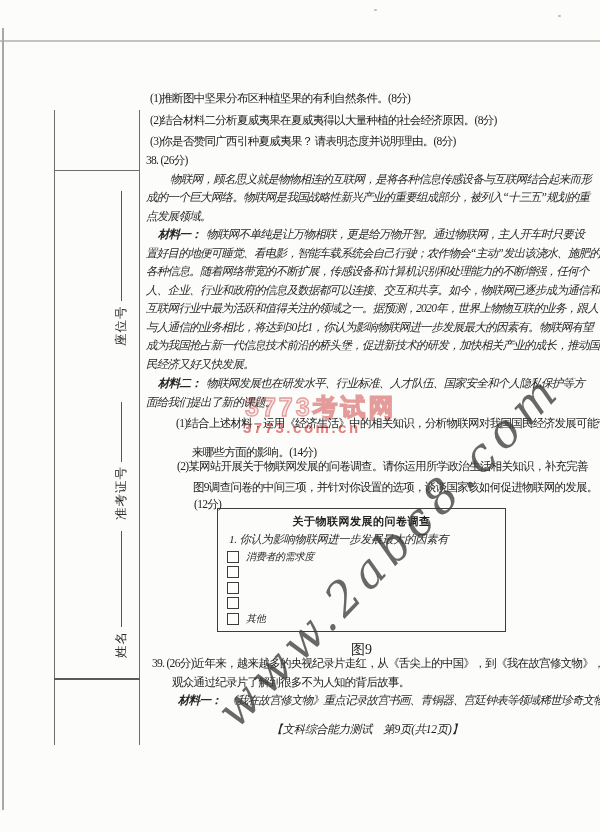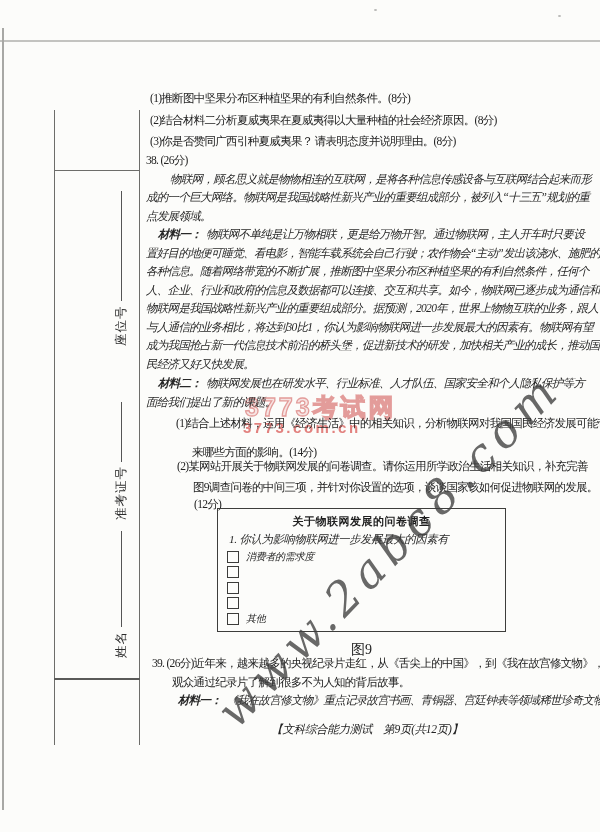--- a/index.html
+++ b/index.html
@@ -91,23 +91,23 @@
   <div id="content">
       <div class="line reg" style="left: 150px; top: 91px;">(1)推断图中坚果分布区种植坚果的有利自然条件。(8分)</div>
       <div class="line reg" style="left: 150px; top: 113px;">(2)结合材料二分析夏威夷果在夏威夷得以大量种植的社会经济原因。(8分)</div>
       <div class="line reg" style="left: 150px; top: 134px;">(3)你是否赞同广西引种夏威夷果？ 请表明态度并说明理由。(8分)</div>
       <div class="line reg" style="left: 146px; top: 153px;">38. (26分)</div>
       <div class="line mat" style="left: 170px; top: 172px;">物联网，顾名思义就是物物相连的互联网，是将各种信息传感设备与互联网结合起来而形</div>
       <div class="line mat" style="left: 146px; top: 190px;">成的一个巨大网络。物联网是我国战略性新兴产业的重要组成部分，被列入“十三五”规划的重</div>
       <div class="line mat" style="left: 146px; top: 209px;">点发展领域。</div>
       <div class="line mat" style="left: 158px; top: 227px;"><span class="mlabel-bold">材料一：</span>物联网不单纯是让万物相联，更是给万物开智。通过物联网，主人开车时只要设</div>
       <div class="line mat" style="left: 146px; top: 246px;">置好目的地便可睡觉、看电影，智能车载系统会自己行驶；农作物会“主动”发出该浇水、施肥的</div>
-      <div class="line mat" style="left: 146px; top: 264px;">各种信息。随着网络带宽的不断扩展，推断图中坚果分布区种植坚果的有利自然条件，任何个</div>
+      <div class="line mat" style="left: 146px; top: 264px;">各种信息。随着网络带宽的不断扩展，传感设备和计算机识别和处理能力的不断增强，任何个</div>
       <div class="line mat" style="left: 146px; top: 283px;">人、企业、行业和政府的信息及数据都可以连接、交互和共享。如今，物联网已逐步成为通信和</div>
-      <div class="line mat" style="left: 146px; top: 301px;">物联网是我国战略性新兴产业的重要组成部分。据预测，2020年，世界上物物互联的业务，跟人</div>
+      <div class="line mat" style="left: 146px; top: 301px;">互联网行业中最为活跃和值得关注的领域之一。据预测，2020年，世界上物物互联的业务，跟人</div>
       <div class="line mat" style="left: 146px; top: 320px;">与人通信的业务相比，将达到30比1，你认为影响物联网进一步发展最大的因素有。物联网有望</div>
       <div class="line mat" style="left: 146px; top: 338px;">成为我国抢占新一代信息技术前沿的桥头堡，促进新技术的研发，加快相关产业的成长，推动国</div>
       <div class="line mat" style="left: 146px; top: 357px;">民经济又好又快发展。</div>
       <div class="line mat" style="left: 158px; top: 376px;"><span class="mlabel-bold">材料二：</span>物联网发展也在研发水平、行业标准、人才队伍、国家安全和个人隐私保护等方</div>
       <div class="line mat" style="left: 146px; top: 395px;">面给我们提出了新的课题。</div>
       <div class="line reg" style="left: 176px; top: 416px;">(1)结合上述材料，运用《经济生活》中的相关知识，分析物联网对我国国民经济发展可能带</div>
       <div class="line reg" style="left: 192px; top: 445px;">来哪些方面的影响。(14分)</div>
       <div class="line reg" style="left: 177px; top: 459px;">(2)某网站开展关于物联网发展的问卷调查。请你运用所学政治生活相关知识，补充完善</div>
       <div class="line reg" style="left: 193px; top: 480px;">图9调查问卷的中间三项，并针对你设置的选项，谈谈国家该如何促进物联网的发展。</div>
       <div class="line reg" style="left: 194px; top: 497px;">(12分)</div>

